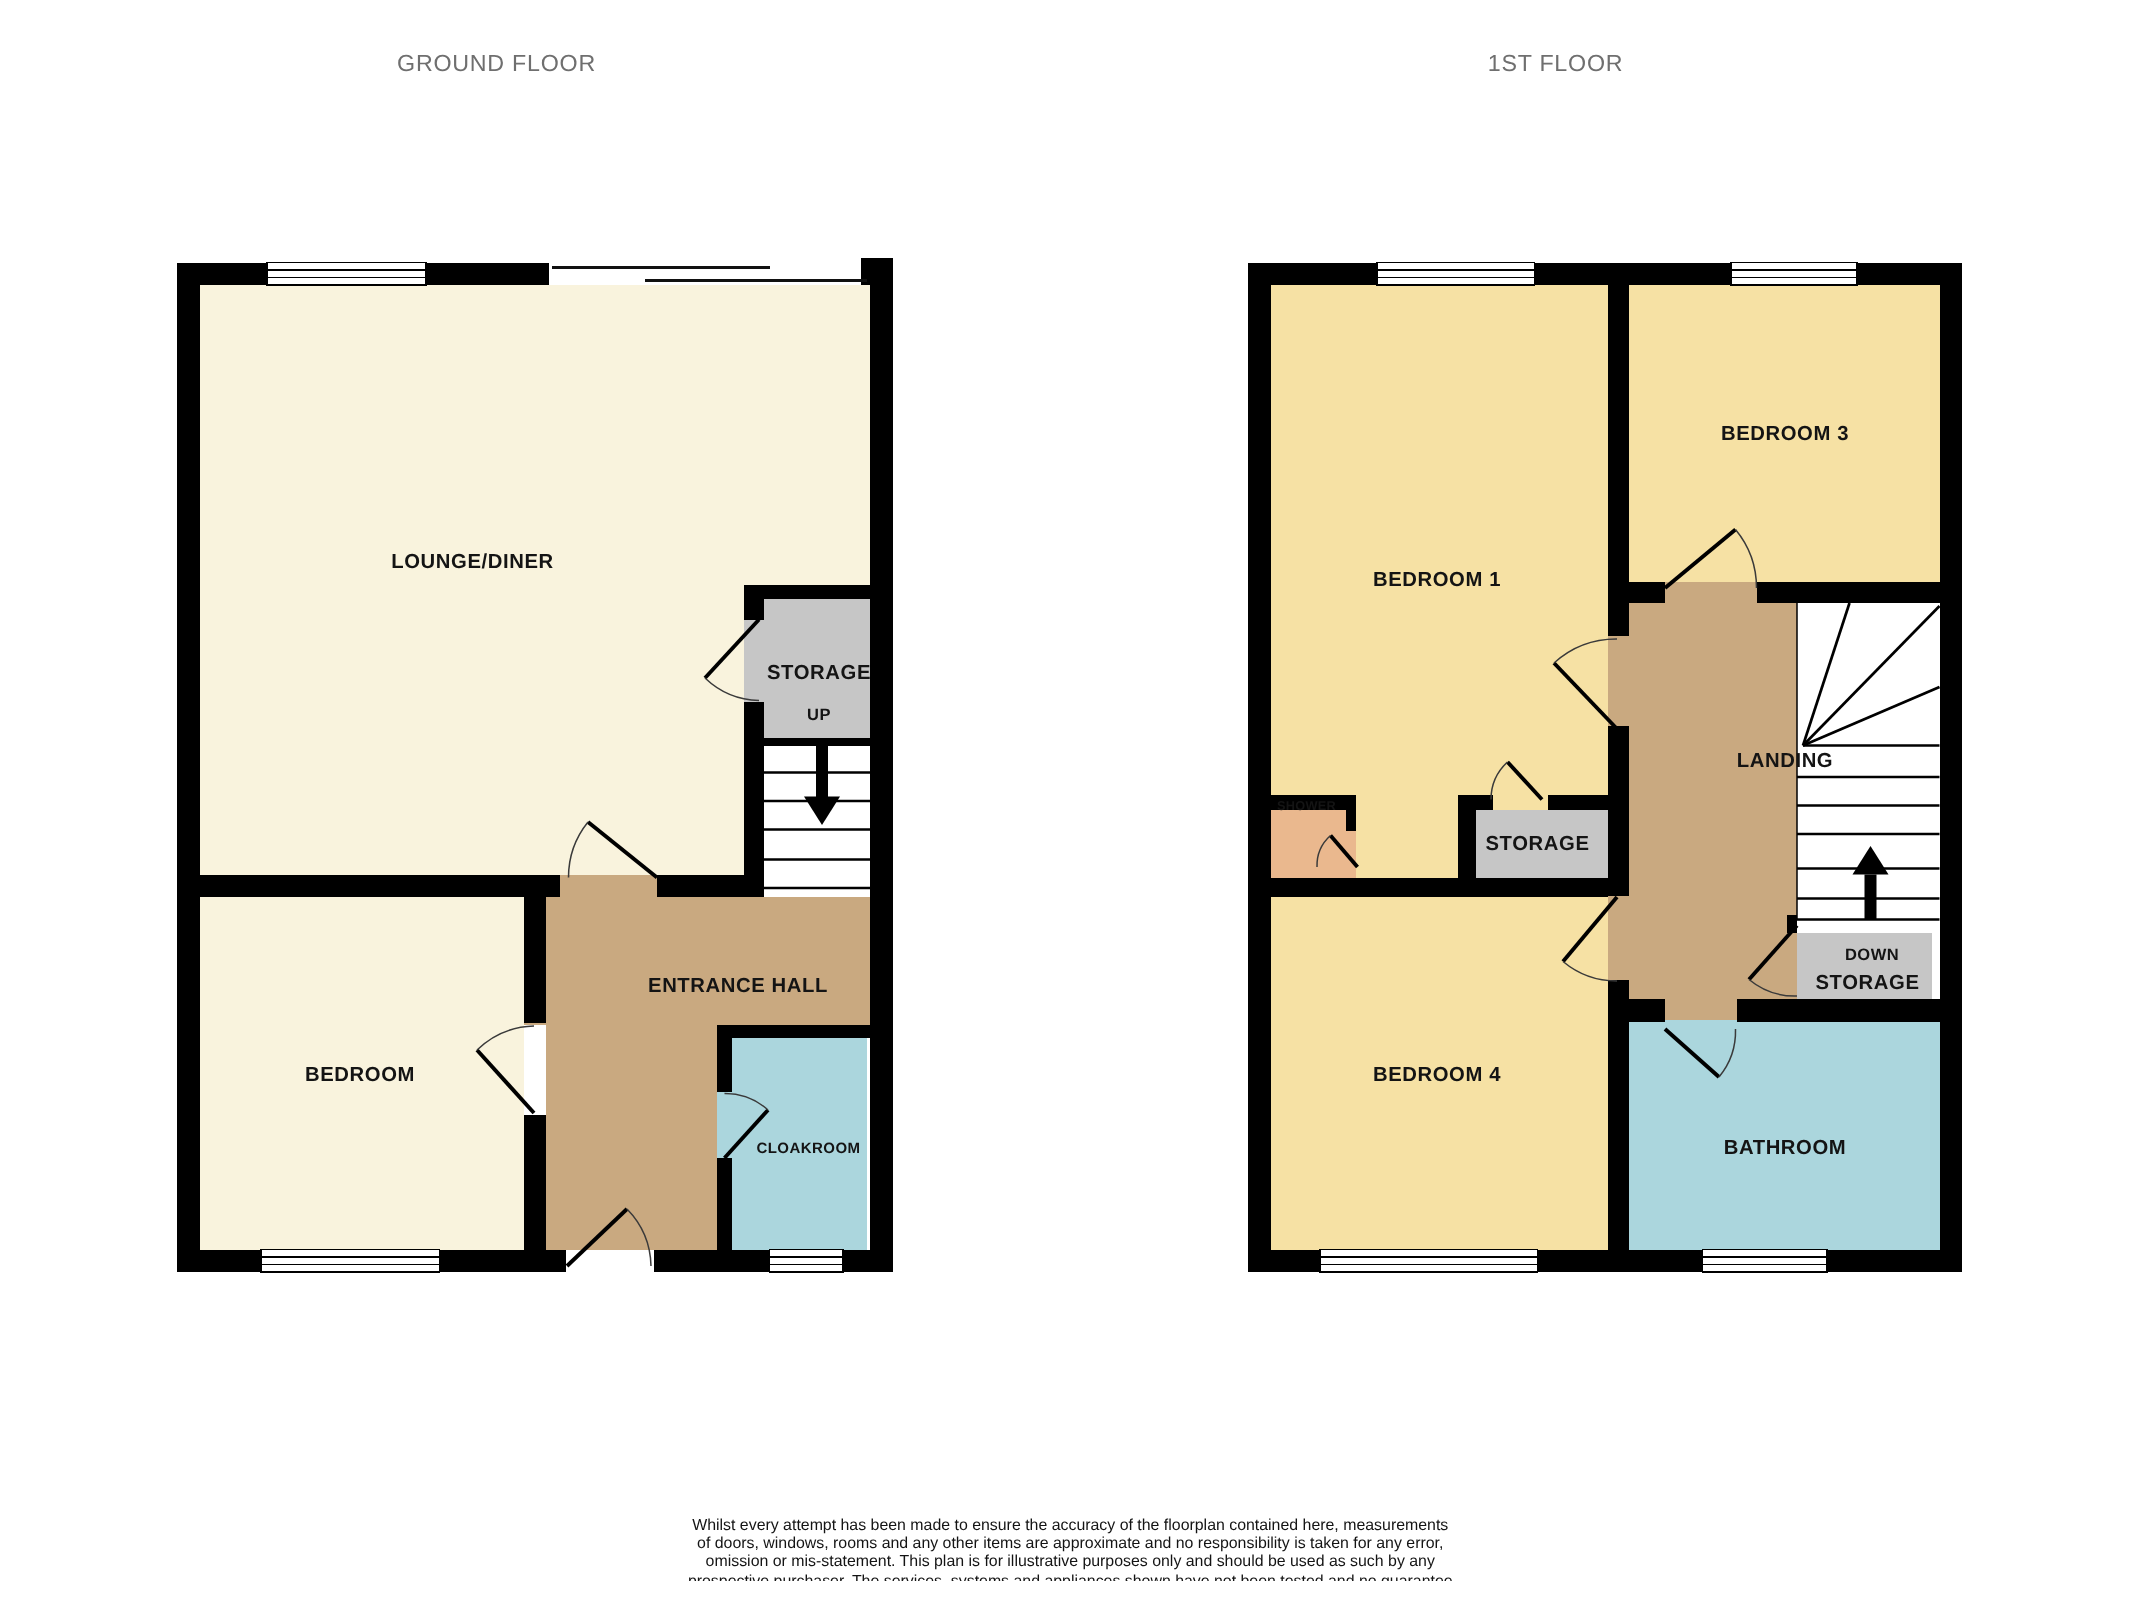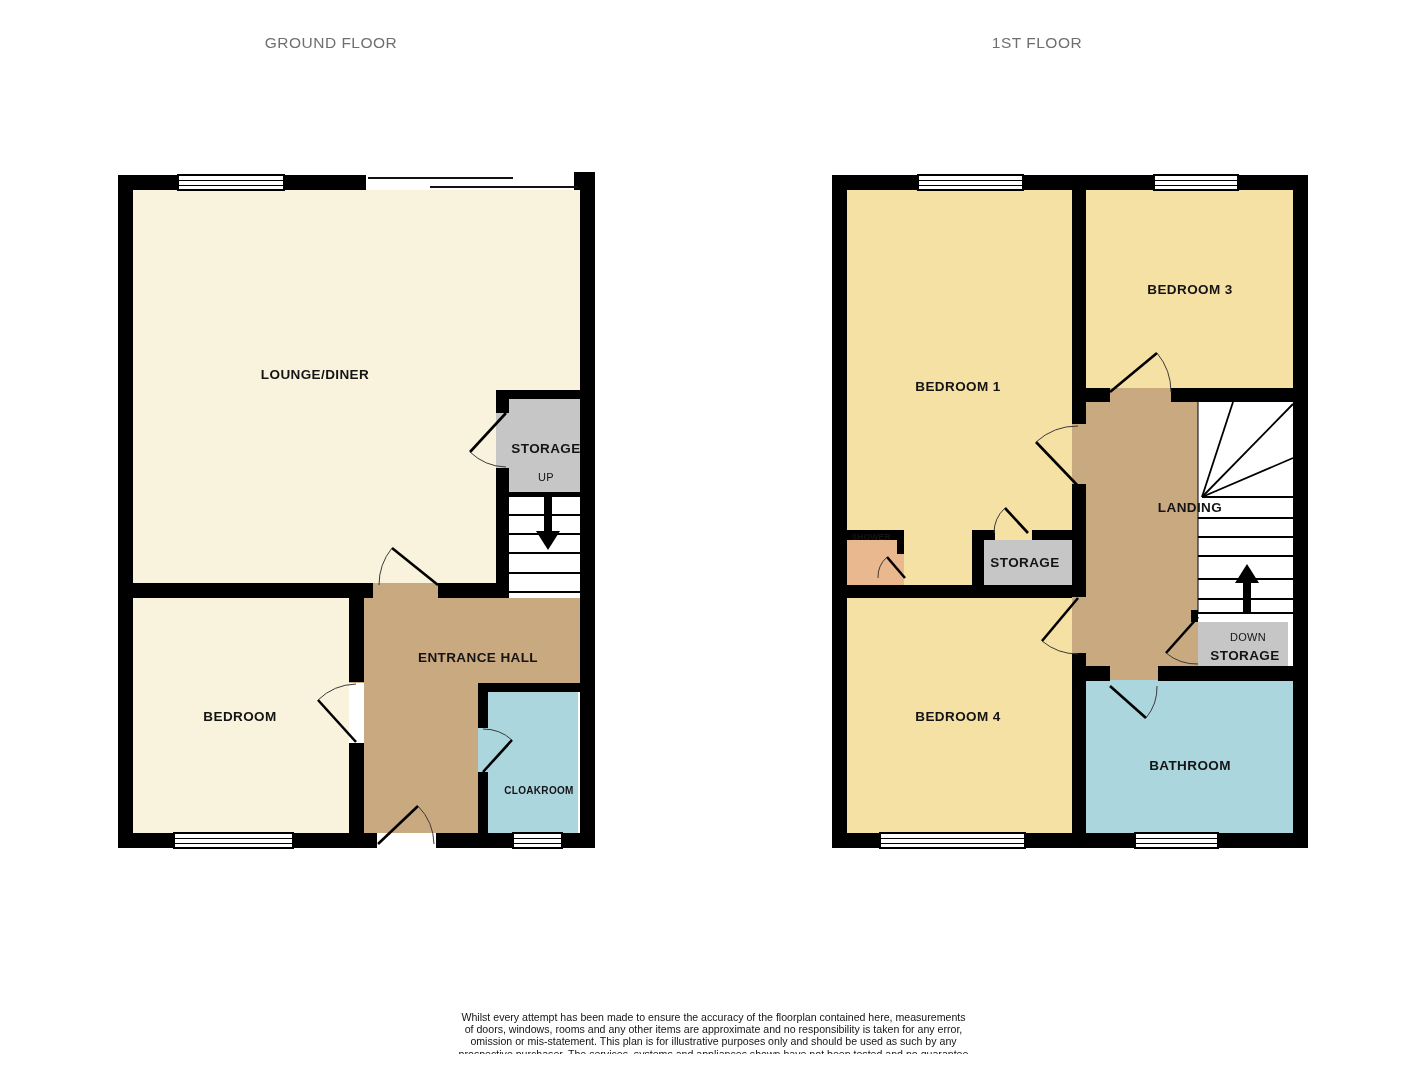--- a/index.html
+++ b/index.html
@@ -25,23 +25,23 @@
   .swing{stroke:#3a3a3a;stroke-width:1;fill:none;}
   .slide{stroke:#111;stroke-width:2;shape-rendering:crispEdges;}
   .arrow{fill:#000;}
   .thinedge{stroke:#000;stroke-width:1;}
   
   .lbl{
     position:absolute;transform:translate(-50%,-50%);
     color:var(--labeldark);font-weight:bold;font-size:13.5px;letter-spacing:.4px;
     white-space:nowrap;
   }
-  .lbl.small{font-size:10px;letter-spacing:.3px;margin-top:24px;}
+  .lbl.small{font-size:10px;letter-spacing:.3px;}
   .lbl.tiny{font-size:8.5px;letter-spacing:.2px;}
-  .lbl.dir{font-weight:normal;font-size:11px;letter-spacing:.3px;}
+  .lbl.dir{font-weight:bold;font-size:11px;letter-spacing:.3px;}
   .lbl.title{font-weight:normal;color:var(--titlegray);font-size:15.5px;letter-spacing:.5px;}
   .disclaimer{
     position:absolute;left:50%;top:1011px;transform:translateX(-50%);
     width:540px;text-align:center;font-size:10.6px;line-height:12.2px;
     color:#141414;white-space:pre-line;
   }
   .credit{
     position:absolute;left:50%;top:1078px;transform:translateX(-50%);
     font-size:11px;color:#141414;white-space:nowrap;
   }
@@ -245,21 +245,21 @@
       </g>
     </g>
   </svg>
 
   <div class="lbl title" style="left:331px;top:43px">GROUND FLOOR</div>
   <div class="lbl title" style="left:1037px;top:43px">1ST FLOOR</div>
 
   <div class="lbl" style="left:315px;top:374px">LOUNGE/DINER</div>
   <div class="lbl" style="left:546px;top:448px">STORAGE</div>
   <div class="lbl dir" style="left:546px;top:477px">UP</div>
-  <div class="lbl" style="left:478px;top:657px">ENTRANCE HALL</div>
+  <div class="lbl" style="left:492px;top:657px">ENTRANCE HALL</div>
   <div class="lbl" style="left:240px;top:716px">BEDROOM</div>
   <div class="lbl small" style="left:539px;top:766px">CLOAKROOM</div>
 
   <div class="lbl" style="left:958px;top:386px">BEDROOM 1</div>
   <div class="lbl" style="left:1190px;top:289px">BEDROOM 3</div>
   <div class="lbl" style="left:958px;top:716px">BEDROOM 4</div>
   <div class="lbl" style="left:1190px;top:765px">BATHROOM</div>
   <div class="lbl" style="left:1190px;top:507px">LANDING</div>
   <div class="lbl tiny" style="left:871px;top:537px">SHOWER</div>
   <div class="lbl" style="left:1025px;top:562px">STORAGE</div>

